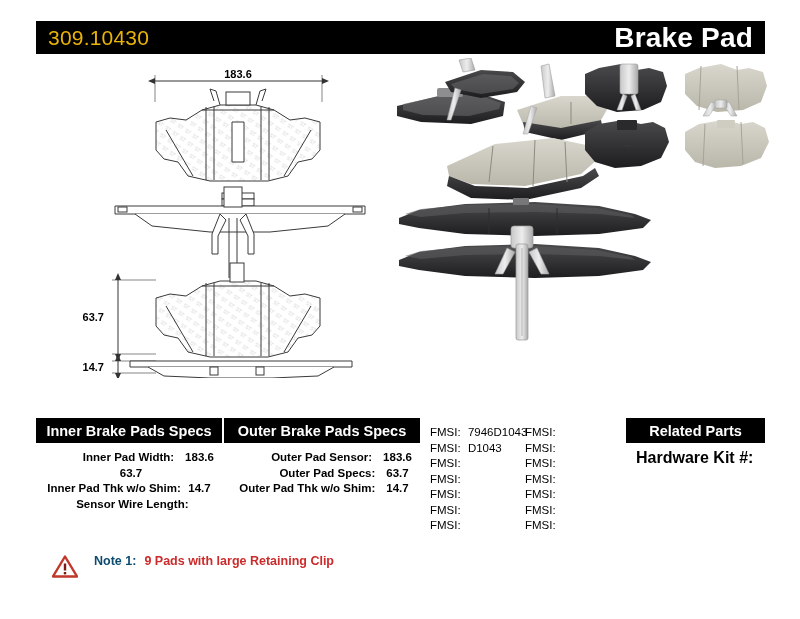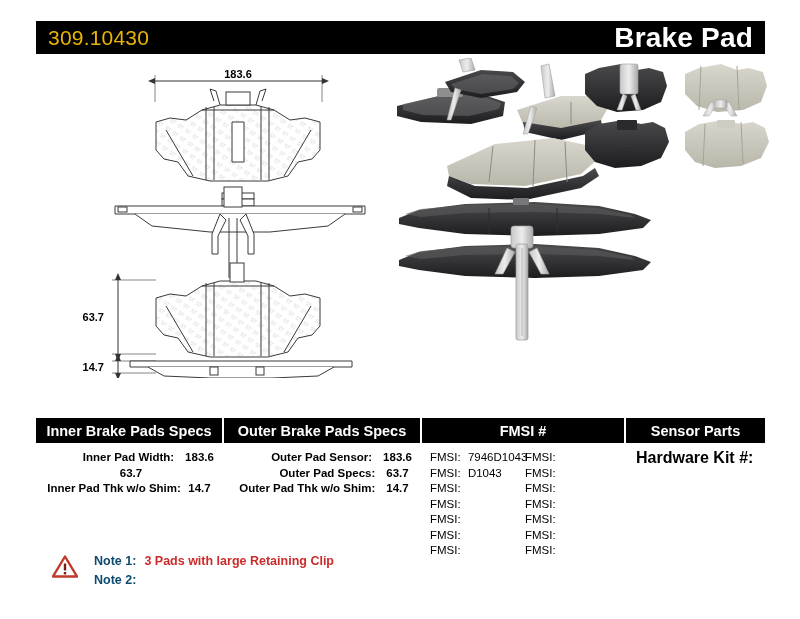--- a/index.html
+++ b/index.html
@@ -404,20 +404,24 @@
         <span class="lbl">Inner Pad Width:</span>
         <span class="val">183.6</span>
       </div>
       <div class="spec-row">
         <span class="val">63.7</span>
       </div>
       <div class="spec-row">
         <span class="lbl">Inner Pad Thk w/o Shim:</span>
         <span class="val">14.7</span>
       </div>
+      <div class="spec-row">
+        <span class="lbl">Sensor Wire Length:</span>
+        <span class="val"></span>
+      </div>
     </div>
   </div>
 
   <div class="col col-outer">
     <div class="col-header">Outer Brake Pads Specs</div>
     <div class="col-body">
       <div class="spec-row">
         <span class="lbl">Outer Pad Sensor:</span>
         <span class="val">183.6</span>
       </div>
@@ -426,21 +430,20 @@
         <span class="val">63.7</span>
       </div>
       <div class="spec-row">
         <span class="lbl">Outer Pad Thk w/o Shim:</span>
         <span class="val">14.7</span>
       </div>
     </div>
   </div>
 
   <div class="col col-fmsi">
-    <div class="col-header">FMSI #</div>
     <div class="fmsi-body">
       <div class="fmsi-sub">
         <div class="fmsi-row">
           <span class="fmsi-label">FMSI:</span>
           <span class="fmsi-value">7946D1043</span>
         </div>
         <div class="fmsi-row">
           <span class="fmsi-label">FMSI:</span>
           <span class="fmsi-value">D1043</span>
         </div>
@@ -492,39 +495,35 @@
         </div>
         <div class="fmsi-row">
           <span class="fmsi-label">FMSI:</span>
           <span class="fmsi-value"></span>
         </div>
       </div>
     </div>
   </div>
 
   <div class="col col-rel">
-    <div class="col-header">Sensor Parts</div>
+    <div class="col-header">Related Parts</div>
     <div class="rel-body">
       <div>
         <span>Hardware Kit #:</span>
         <span></span>
       </div>
     </div>
   </div>
 </div>
 
 <div class="notes">
   <svg class="warn-icon" viewBox="0 0 26 23">
     <path d="M13,1.5 L25,21.5 L1,21.5 Z" fill="#ffffff" stroke="#c0392b" stroke-width="2.4" stroke-linejoin="round"></path>
     <rect x="11.8" y="8.5" width="2.4" height="7" fill="#7a1a12"></rect>
     <rect x="11.8" y="17" width="2.4" height="2.4" fill="#7a1a12"></rect>
   </svg>
   <div class="note-lines">
     <div class="note-row">
       <span class="note-label">Note 1:</span>
-      <span class="note-text" style="color: rgb(204, 43, 43);">3 Pads with large Retaining Clip</span>
+      <span class="note-text" style="color: rgb(204, 43, 43);">9 Pads with large Retaining Clip</span>
     </div>
-    <div class="note-row">
-      <span class="note-label">Note 2:</span>
-      <span class="note-text" style="color: rgb(204, 43, 43);"></span>
-    </div>
   </div>
 </div>
 
 </body></html>

